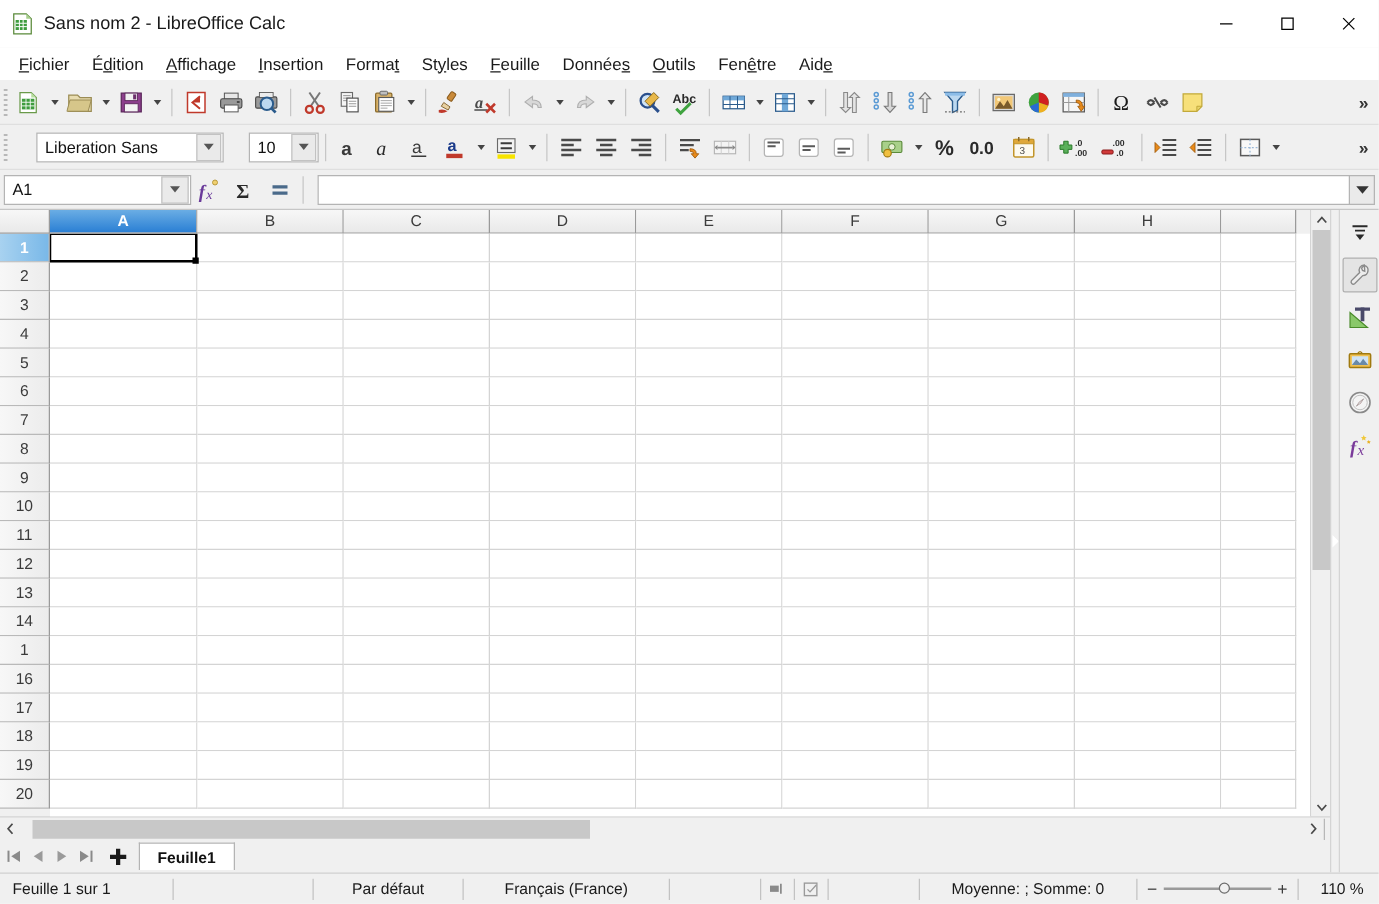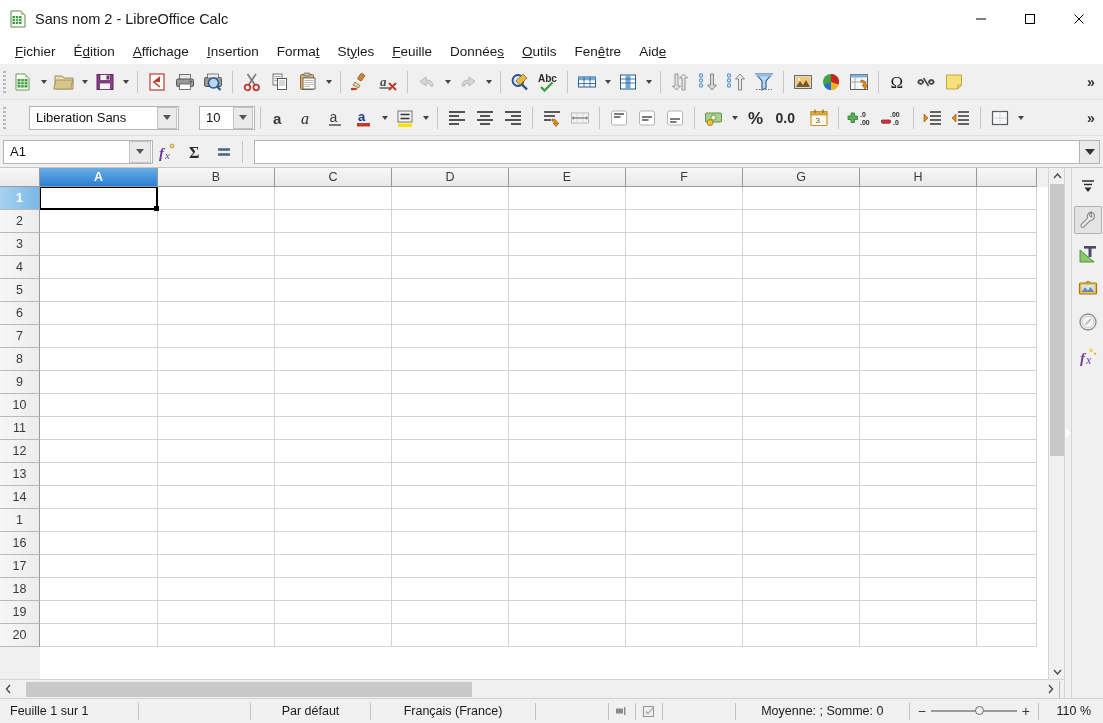--- a/index.html
+++ b/index.html
@@ -1253,20 +1253,50 @@
           <div class="hscroll-thumb" id="hthumb" style="left: 10px; width: 446px;"></div>
         </div>
         <div class="hs-arrow">
           <svg width="9" height="10" viewBox="0 0 9 10">
               <path d="M3 1 L6.5 5 L3 9" fill="none" stroke="#4a4a4a" stroke-width="1.4"></path>
             </svg>
         </div>
         <div class="hs-split"></div>
       </div>
 
+      <div class="tabbar">
+        <div class="nav-btn">
+          <svg width="13" height="12" viewBox="0 0 13 12">
+              <rect x="1" y="1.5" width="1.6" height="9" fill="#8a8a8a"></rect>
+              <path d="M11 1.5 L4 6 L11 10.5 z" fill="#8a8a8a"></path>
+            </svg>
+        </div>
+        <div class="nav-btn">
+          <svg width="13" height="12" viewBox="0 0 13 12">
+              <path d="M10 1.5 L3 6 L10 10.5 z" fill="#9a9a9a"></path>
+            </svg>
+        </div>
+        <div class="nav-btn">
+          <svg width="13" height="12" viewBox="0 0 13 12">
+              <path d="M3 1.5 L10 6 L3 10.5 z" fill="#9a9a9a"></path>
+            </svg>
+        </div>
+        <div class="nav-btn">
+          <svg width="13" height="12" viewBox="0 0 13 12">
+              <rect x="10.4" y="1.5" width="1.6" height="9" fill="#8a8a8a"></rect>
+              <path d="M2 1.5 L9 6 L2 10.5 z" fill="#8a8a8a"></path>
+            </svg>
+        </div>
+        <div class="addsheet-btn">
+          <svg width="15" height="15" viewBox="0 0 15 15">
+              <path d="M5.8 1 h3.4 v4.8 h4.8 v3.4 h-4.8 v4.8 h-3.4 v-4.8 h-4.8 v-3.4 h4.8 z" fill="#1a1a1a"></path>
+            </svg>
+        </div>
+        <div class="sheet-tab">Feuille1</div>
+      </div>
     </div>
 
     <div class="sb-splitter">
       <div class="handle"></div>
     </div>
 
     <div class="sidebar">
       <div class="sb-deck-btn">
         <svg width="18" height="18" viewBox="0 0 18 18">
           <g stroke="#2a2a2a" stroke-width="1.5">

